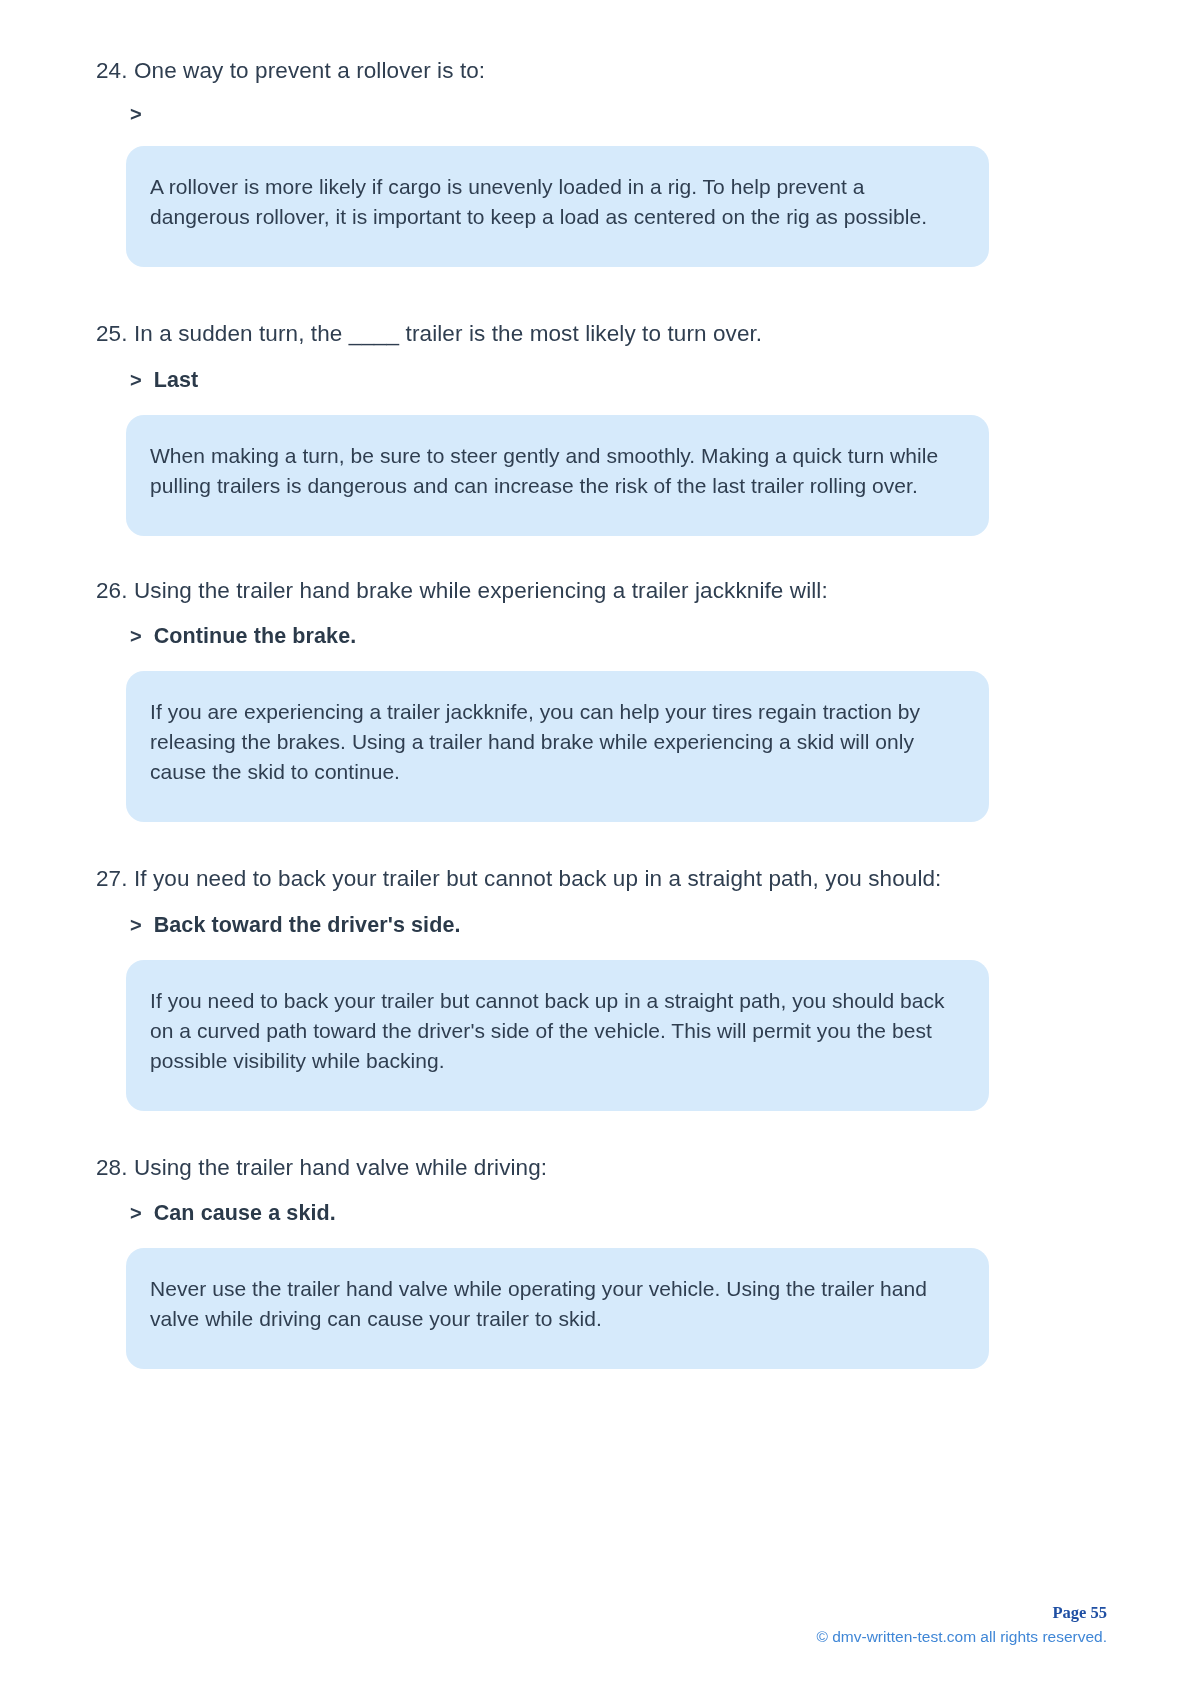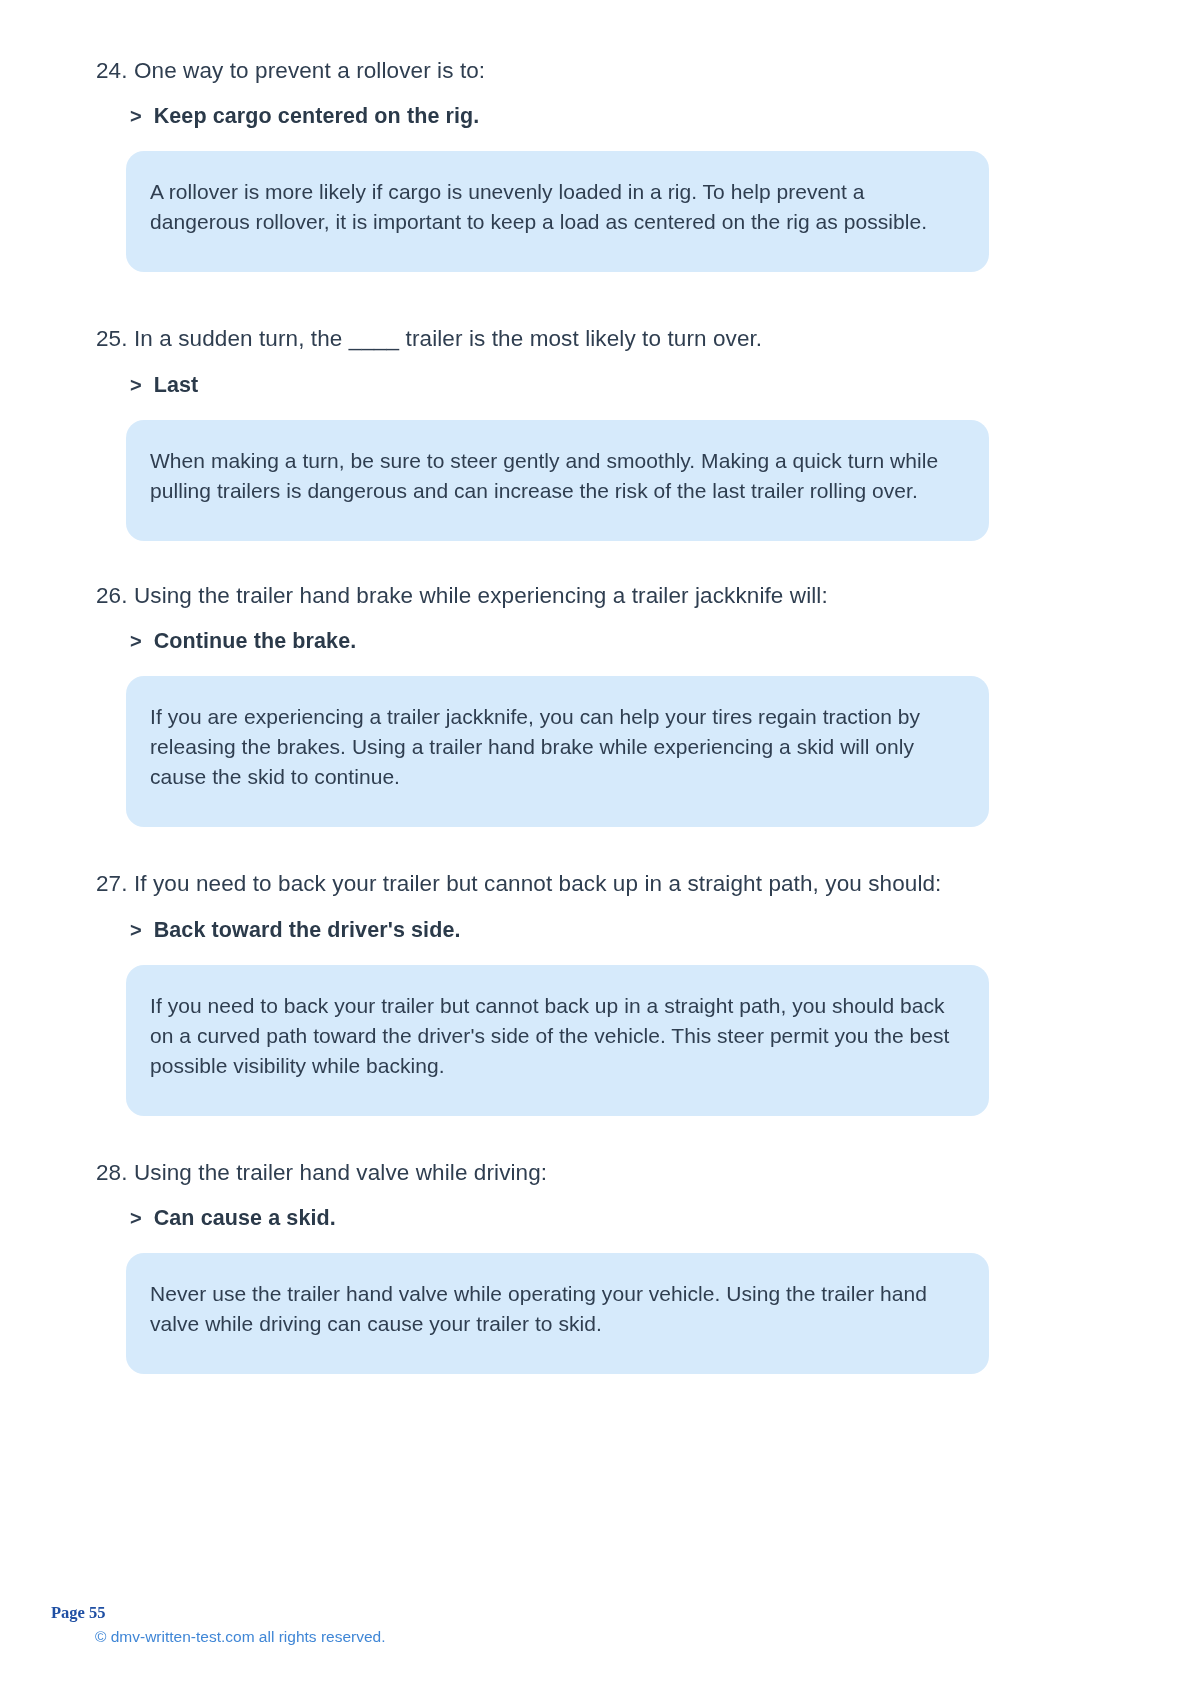--- a/index.html
+++ b/index.html
@@ -68,21 +68,21 @@
   .q25 { margin-top: 52px; }
   .q26 { margin-top: 40px; }
   .q27 { margin-top: 42px; }
   .q28 { margin-top: 42px; }
 
   .footer {
     position: absolute;
     left: 17px;
     right: 0;
     bottom: 38px;
-    text-align: left;
+    text-align: right;
     margin-left: 34px;
   }
   .footer-page {
     font-family: "Liberation Serif", serif;
     font-size: 16.5px;
     font-weight: 700;
     color: #1f4fa3;
     margin-bottom: 5px;
   }
   .footer-copy {
@@ -94,21 +94,20 @@
 </style>
 </head>
 <body>
 
 <div class="page">
 
   <div class="qblock">
     <div class="question">24. One way to prevent a rollover is to:</div>
     <div class="answer-row">
       <span class="answer-caret">&gt;</span>
-      <span class="answer-text">Keep cargo centered on the rig.</span>
     </div>
     <div class="explanation">
       <p>A rollover is more likely if cargo is unevenly loaded in a rig. To help prevent a dangerous rollover, it is important to keep a load as centered on the rig as possible.</p>
     </div>
   </div>
 
   <div class="qblock q25">
     <div class="question">25. In a sudden turn, the ____ trailer is the most likely to turn over.</div>
     <div class="answer-row">
       <span class="answer-caret">&gt;</span>
@@ -130,21 +129,21 @@
     </div>
   </div>
 
   <div class="qblock q27">
     <div class="question">27. If you need to back your trailer but cannot back up in a straight path, you should:</div>
     <div class="answer-row">
       <span class="answer-caret">&gt;</span>
       <span class="answer-text">Back toward the driver's side.</span>
     </div>
     <div class="explanation">
-      <p>If you need to back your trailer but cannot back up in a straight path, you should back on a curved path toward the driver's side of the vehicle. This steer permit you the best possible visibility while backing.</p>
+      <p>If you need to back your trailer but cannot back up in a straight path, you should back on a curved path toward the driver's side of the vehicle. This will permit you the best possible visibility while backing.</p>
     </div>
   </div>
 
   <div class="qblock q28">
     <div class="question">28. Using the trailer hand valve while driving:</div>
     <div class="answer-row">
       <span class="answer-caret">&gt;</span>
       <span class="answer-text">Can cause a skid.</span>
     </div>
     <div class="explanation">

